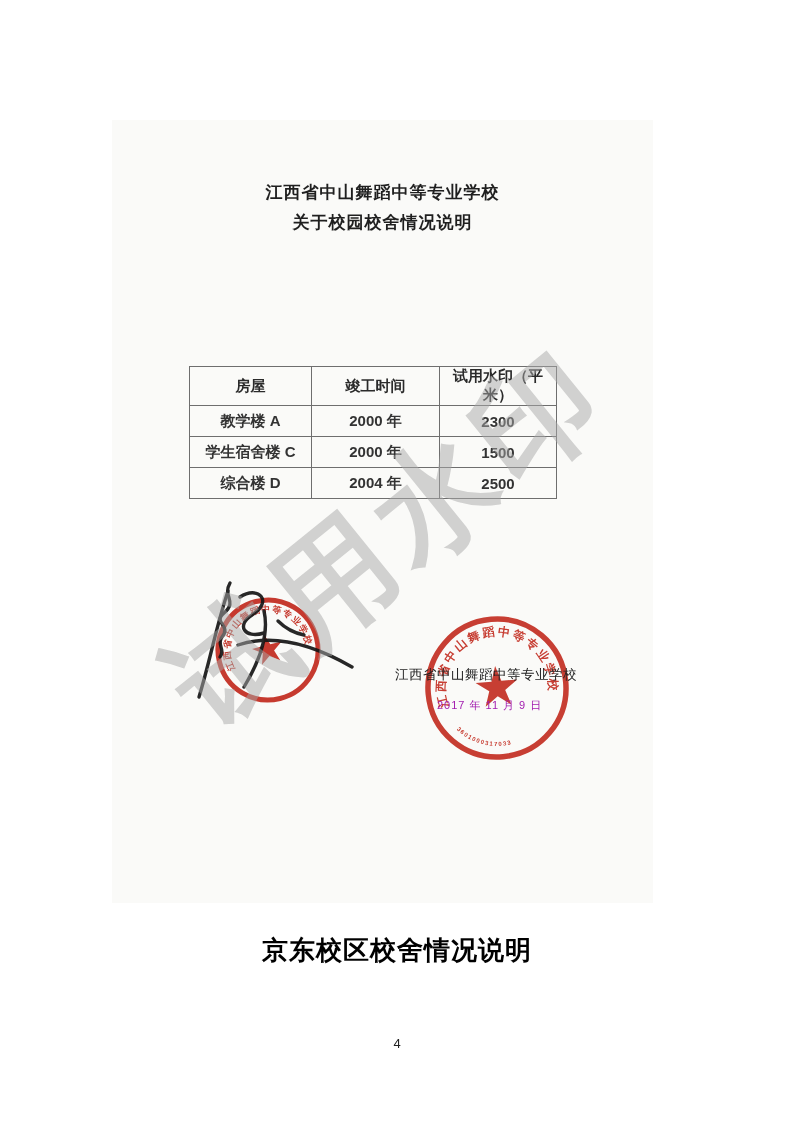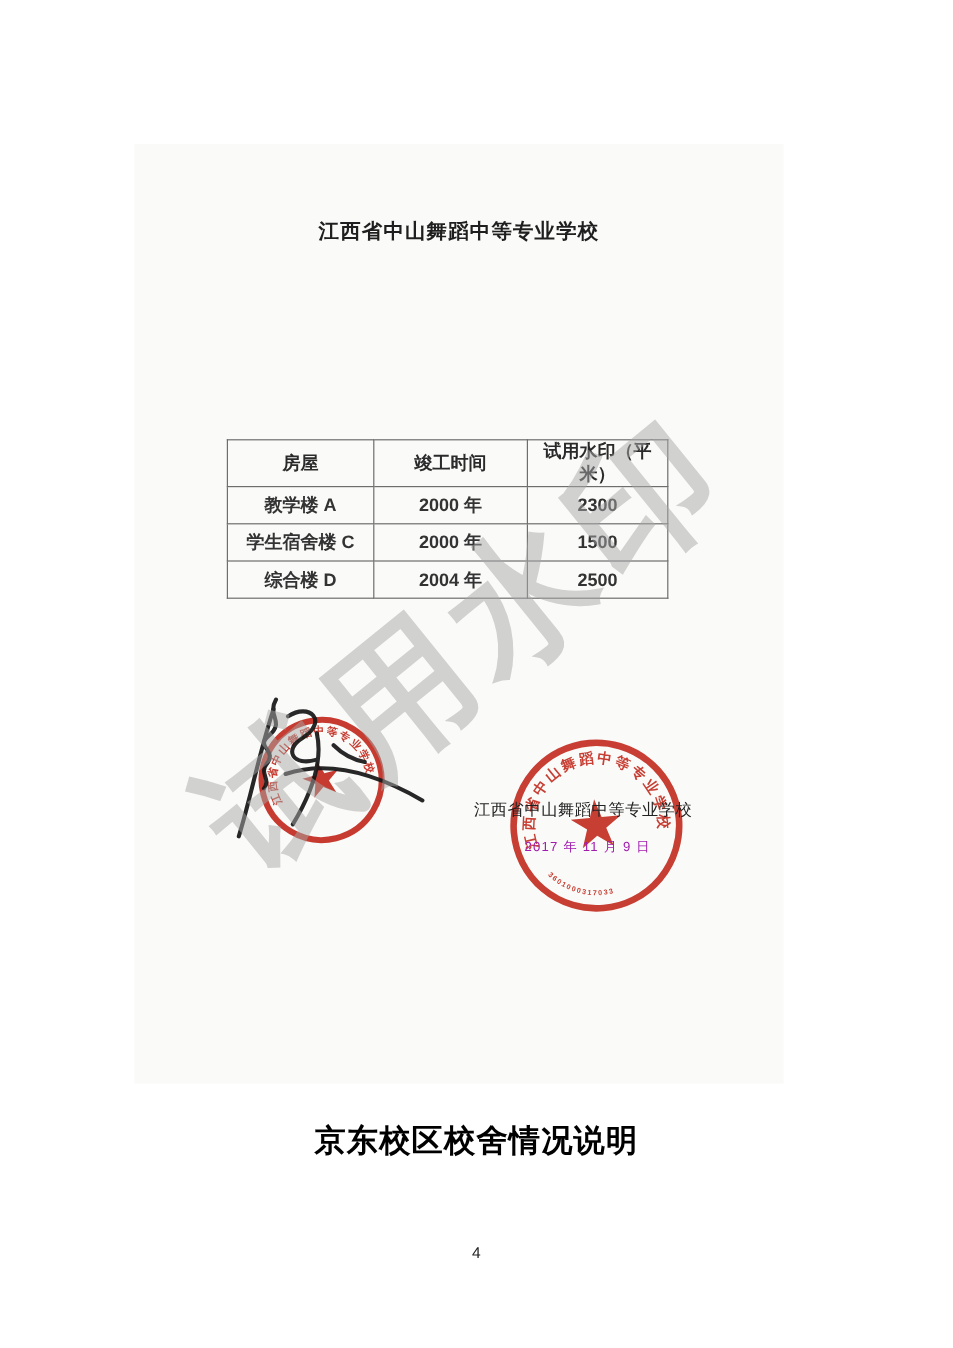--- a/index.html
+++ b/index.html
@@ -62,20 +62,21 @@
 </style>
 </head>
 <body>
 
 <div class="page">
 
   <div class="scan">
 
     <div class="doc-title">
       <div>江西省中山舞蹈中等专业学校</div>
+      <div>关于校园校舍情况说明</div>
     </div>
 
 
     <table class="facilities">
       <colgroup>
           <col class="col1">
           <col class="col2">
           <col class="col3">
         </colgroup>
       <tbody>

